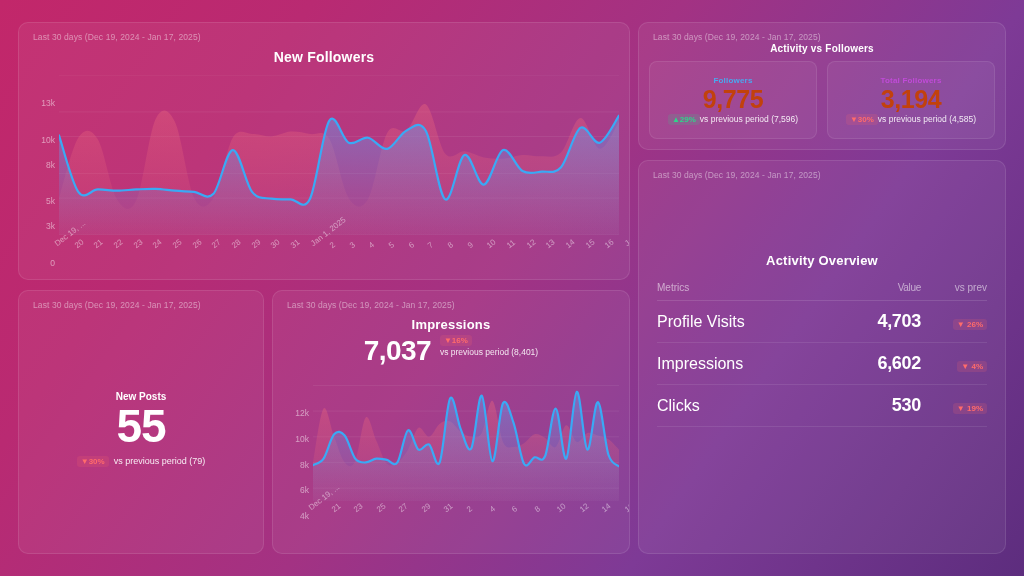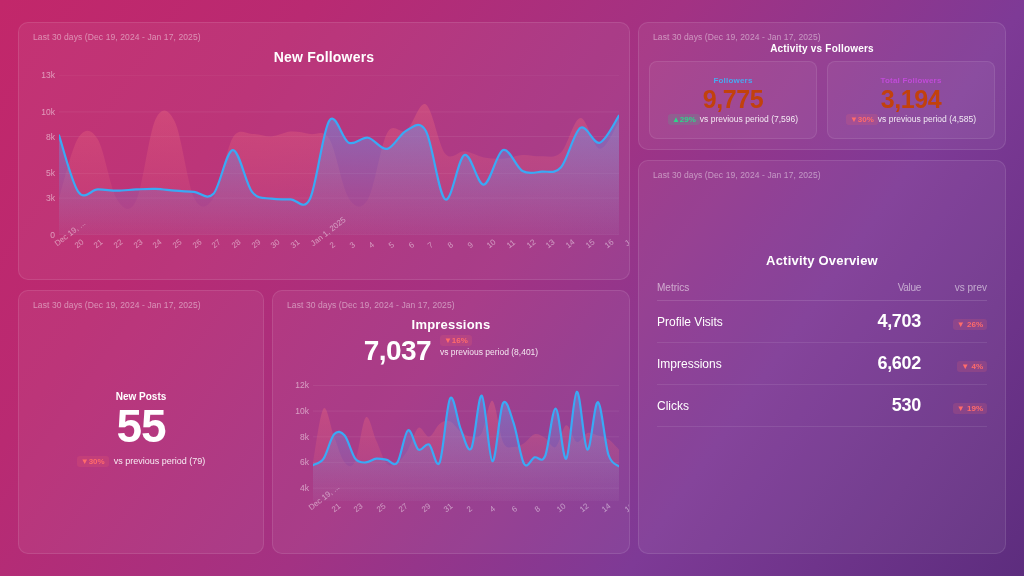--- a/index.html
+++ b/index.html
@@ -31,21 +31,21 @@
   #p-followers   { left: 18px;  top: 22px;  width: 612px; height: 258px; }
   #p-fvf         { left: 638px; top: 22px;  width: 368px; height: 128px; }
   #p-activity    { left: 638px; top: 160px; width: 368px; height: 394px; }
   #p-posts       { left: 18px;  top: 290px; width: 246px; height: 264px; }
   #p-impressions { left: 272px; top: 290px; width: 358px; height: 264px; }
 
   
   .chart-wrap { position: absolute; }
   .yaxis { position: absolute; left: 0; top: 0; height: 100%; width: 34px; }
   .ytick { position: absolute; right: 4px; transform: translateY(-50%);
-           font-size: 8.5px; color: rgba(255,255,255,0.50); white-space: nowrap; }
+           font-size: 8.5px; color: rgba(255,255,255,0.50); white-space: nowrap; margin-top: 28px; }
   .plot { position: absolute; left: 34px; right: 6px; top: 0; bottom: 0; }
   .plot svg { width: 100%; height: 100%; display: block; }
   .gridline { stroke: rgba(255,255,255,0.07); stroke-width: 1; }
   .xaxis { position: absolute; left: 34px; right: 6px; }
   .xtick { position: absolute; top: 0; font-size: 8px; color: rgba(255,255,255,0.48);
            transform-origin: left top; transform: rotate(-38deg); white-space: nowrap; }
 
   
   #p-followers .ptitle { top: 26px; font-size: 14px; }
   #fol-chart { left: 6px; top: 52px; width: 600px; height: 160px; }
@@ -66,21 +66,21 @@
 
   .delta { font-size: 8px; font-weight: bold; padding: 1px 4px; border-radius: 3px; white-space: nowrap; }
   .delta.up   { color: #2fd68a; background: rgba(47,214,138,0.16); }
   .delta.down { color: #ff6b6b; background: rgba(255,107,107,0.16); }
 
   
   #p-activity .ptitle { top: 92px; font-size: 13px; }
   .tbl { position: absolute; left: 18px; right: 18px; top: 114px; }
   .trow { display: flex; align-items: center; height: 42px; border-bottom: 1px solid rgba(255,255,255,0.09); }
   .thead { height: 26px; border-bottom: 1px solid rgba(255,255,255,0.12); }
-  .c-metric { flex: 1; font-size: 12px; color: #fff; }
+  .c-metric { flex: 1; font-size: 16px; color: #fff; }
   .c-value  { width: 118px; text-align: right; font-size: 18px; font-weight: bold; color: #fff; letter-spacing: -.3px; }
   .c-delta  { width: 66px; text-align: right; }
   .thead .c-metric, .thead .c-value, .thead .c-delta {
     font-size: 10px; font-weight: normal; color: rgba(255,255,255,0.55);
   }
 
   
   .big-stat { position: absolute; left: 0; right: 0; top: 100px; text-align: center; }
   .big-label { font-size: 10px; font-weight: bold; color: #fff; }
   .big-value { font-size: 46px; font-weight: bold; color: #fff; line-height: 1.08; letter-spacing: -1px; }

